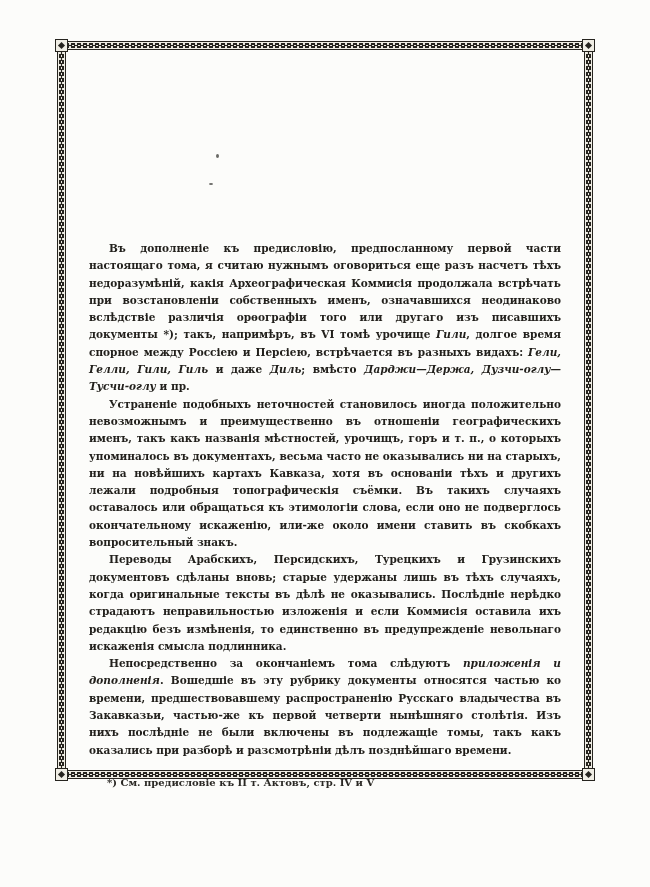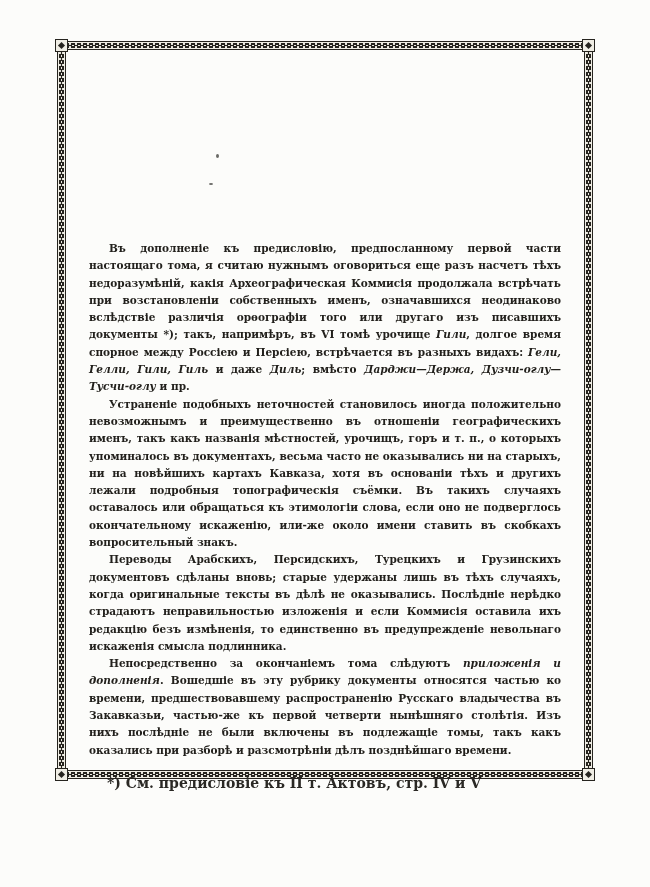--- a/index.html
+++ b/index.html
@@ -88,21 +88,21 @@
     text-align: justify;
   }
   .para {
     margin: 0;
     text-indent: 20px;
   }
   .para .italic { font-style: italic; }
   .footnote {
     margin: 18px 0 0 0;
     text-indent: 18px;
-    font-size: 14px;
+    font-size: 10px;
     font-weight: 600;
     line-height: 12px;
     text-align: left;
     color: #2a2824;
   }
 </style>
 </head>
 <body>
 
 <div id="screenshot">

